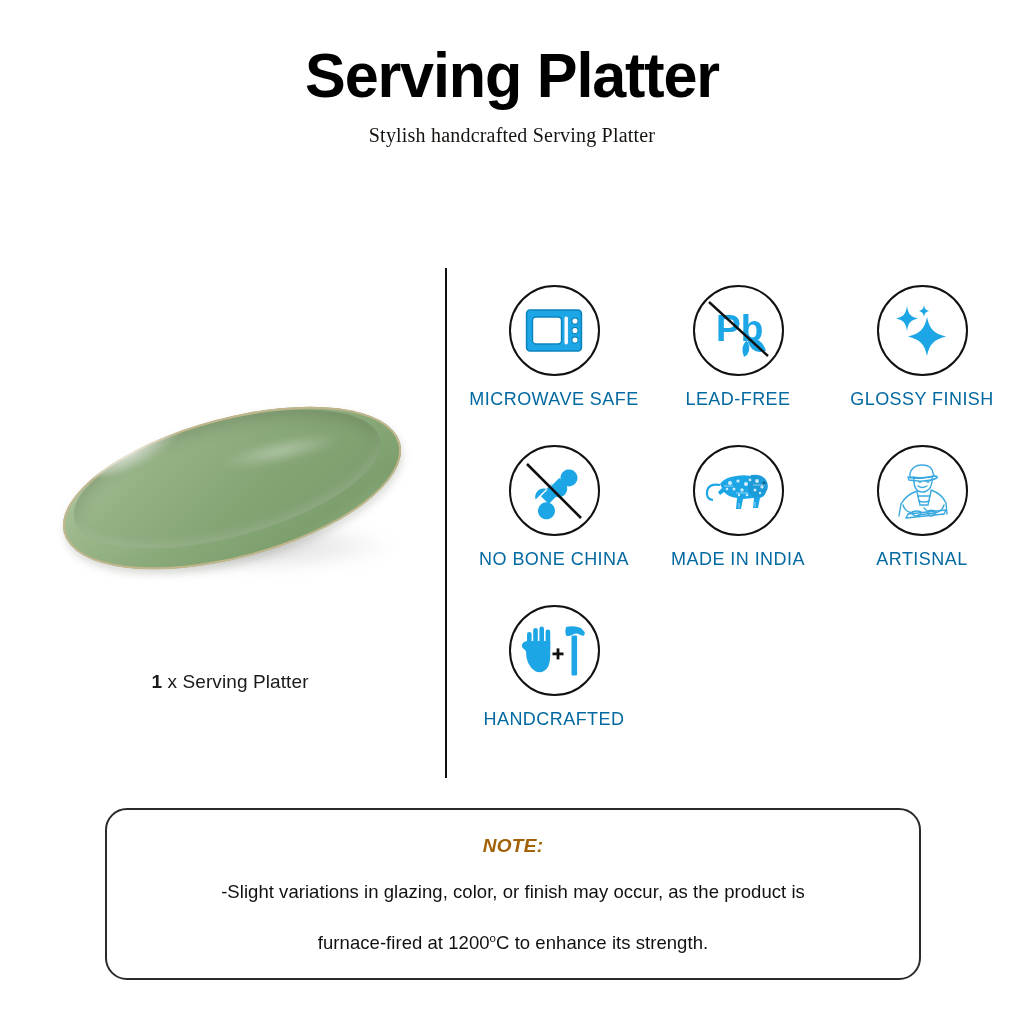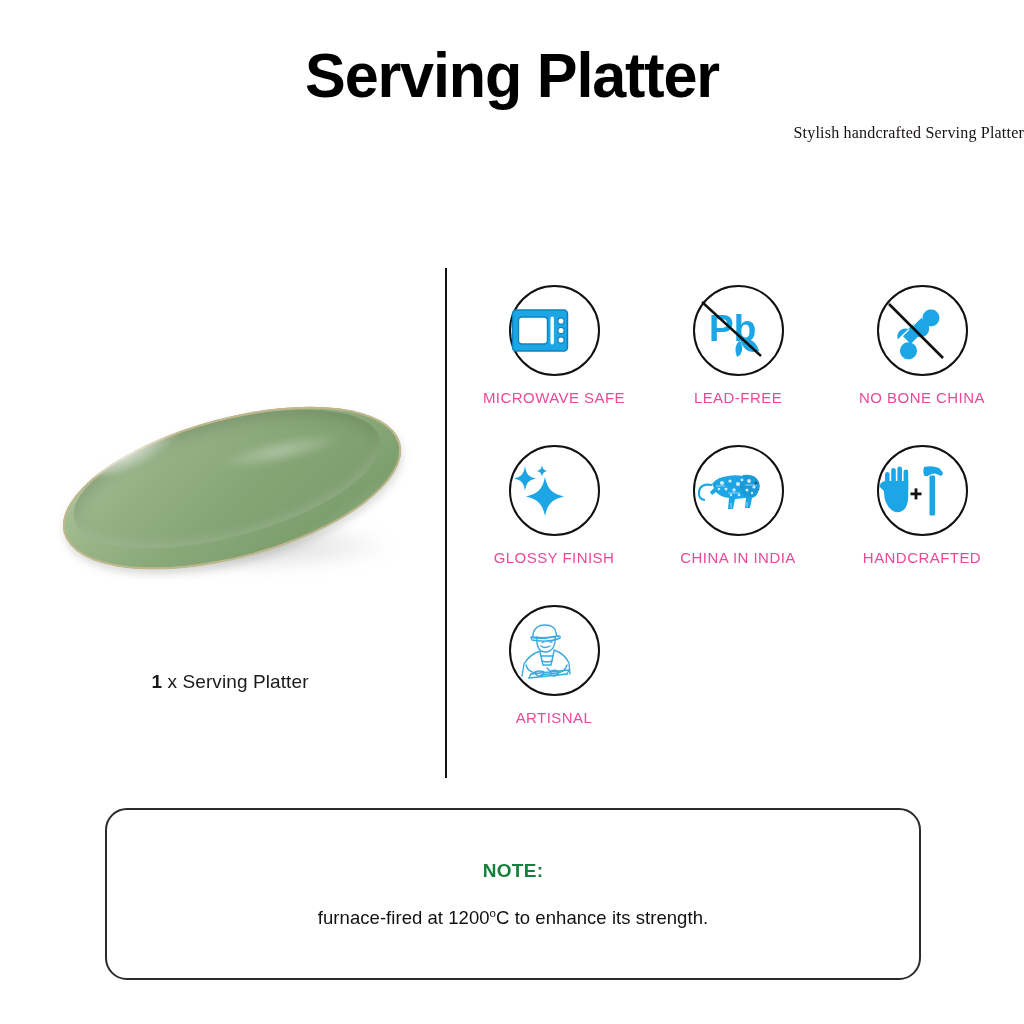--- a/index.html
+++ b/index.html
@@ -29,26 +29,25 @@
     font-size: 63px;
     font-weight: 700;
     letter-spacing: -1.2px;
     line-height: 1.05;
     color: #000000;
     margin: 0;
     transform: scaleX(0.97);
   }
   #product-subtitle {
     font-family: "Liberation Serif", serif;
-    font-size: 16px;
+    font-size: 20px;
     font-weight: 400;
     letter-spacing: 0.2px;
     color: #16120f;
     margin: 16px 0 0 0;
-    text-align: right;
   }
 
   
   #product-panel {
     position: absolute;
     left: 25px;
     top: 400px;
     width: 410px;
     height: 320px;
   }
@@ -180,27 +179,28 @@
     flex-direction: column;
     align-items: center;
   }
   .feature-circle {
     width: 91px;
     height: 91px;
     border: 2.1px solid #111111;
     border-radius: 50%;
     display: flex;
     align-items: center;
+    justify-content: center;
     box-sizing: border-box;
   }
   .feature-label {
     margin-top: 13px;
-    font-size: 15px;
+    font-size: 18px;
     letter-spacing: 0.45px;
-    color: #ec4899;
+    color: #0369a1;
     text-align: center;
     white-space: nowrap;
   }
 
   
   #note-box {
     position: absolute;
     left: 105px;
     top: 808px;
     width: 816px;
@@ -279,41 +279,41 @@
         <path d="M46 44 Q60 42 64 56 Q50 60 46 47 Z" fill="#1CA6E6"></path>
         <path d="M44 46 Q38 52 42 62 Q50 58 46 47 Z" fill="#1CA6E6"></path>
         <line x1="7" y1="7" x2="66" y2="61" stroke="#111111" stroke-width="2.4"></line>
       </svg>
     </div>
     <div class="feature-label">LEAD-FREE</div>
   </div>
 
   <div class="feature">
     <div class="feature-circle">
+      <svg width="58" height="56" viewBox="0 0 58 56">
+        <path d="M34 14 C36.5 26 41 30.5 53 33.5 C41 36.5 36.5 41 34 53 C31.5 41 27 36.5 15 33.5 C27 30.5 31.5 26 34 14 Z" fill="#1CA6E6"></path>
+        <path d="M14 3 C15.4 11.5 17.5 13.8 25 15.5 C17.5 17.2 15.4 19.5 14 28 C12.6 19.5 10.5 17.2 3 15.5 C10.5 13.8 12.6 11.5 14 3 Z" fill="#1CA6E6"></path>
+        <path d="M31 2 C31.7 6 32.8 7.1 36.5 8 C32.8 8.9 31.7 10 31 14 C30.3 10 29.2 8.9 25.5 8 C29.2 7.1 30.3 6 31 2 Z" fill="#1CA6E6"></path>
+      </svg>
+    </div>
+    <div class="feature-label">GLOSSY FINISH</div>
+  </div>
+
+  <div class="feature">
+    <div class="feature-circle">
       <svg width="74" height="74" viewBox="0 0 74 74">
         <g transform="rotate(-45 37 37)">
           <path d="M18 30 a8.5 8.5 0 1 1 7.5 12.4 a8.5 8.5 0 1 1 -0.5 -1
                    L49 41.6 a8.5 8.5 0 1 1 0.5 1 a8.5 8.5 0 1 1 -7.5 -12.4 Z" fill="#1CA6E6"></path>
           <rect x="24" y="31.5" width="26" height="11" fill="#1CA6E6"></rect>
         </g>
         <line x1="10" y1="10" x2="64" y2="64" stroke="#111111" stroke-width="2.6"></line>
       </svg>
     </div>
     <div class="feature-label">NO BONE CHINA</div>
-  </div>
-
-  <div class="feature">
-    <div class="feature-circle">
-      <svg width="58" height="56" viewBox="0 0 58 56">
-        <path d="M34 14 C36.5 26 41 30.5 53 33.5 C41 36.5 36.5 41 34 53 C31.5 41 27 36.5 15 33.5 C27 30.5 31.5 26 34 14 Z" fill="#1CA6E6"></path>
-        <path d="M14 3 C15.4 11.5 17.5 13.8 25 15.5 C17.5 17.2 15.4 19.5 14 28 C12.6 19.5 10.5 17.2 3 15.5 C10.5 13.8 12.6 11.5 14 3 Z" fill="#1CA6E6"></path>
-        <path d="M31 2 C31.7 6 32.8 7.1 36.5 8 C32.8 8.9 31.7 10 31 14 C30.3 10 29.2 8.9 25.5 8 C29.2 7.1 30.3 6 31 2 Z" fill="#1CA6E6"></path>
-      </svg>
-    </div>
-    <div class="feature-label">GLOSSY FINISH</div>
   </div>
 
   <div class="feature">
     <div class="feature-circle">
       <svg width="70" height="46" viewBox="0 0 70 46">
 
         <path d="M17 16 Q22 9 33 8 Q43 6 52 9 Q62 12 63 20 Q64 28 57 30
                  L55 40 L50 40 L51 30 L40 31 L38 41 L33 41 L34 30
                  Q25 29 21 24 L17 27 L15 24 L19 20 Z" fill="#1CA6E6"></path>
 
@@ -339,21 +339,61 @@
         <g stroke="#ffffff" stroke-width="0.9" opacity="0.6" fill="none">
           <path d="M21 18 L30 18"></path>
             <path d="M33 25 L45 25"></path>
           <path d="M50 17 L62 17"></path>
             <path d="M36 35 L36 40"></path>
           <path d="M52 34 L52 39"></path>
         </g>
         <circle cx="61" cy="15" r="1.5" fill="#0b5d82"></circle>
       </svg>
     </div>
-    <div class="feature-label">CHINA IN INDIA</div>
+    <div class="feature-label">MADE IN INDIA</div>
+  </div>
+
+  <div class="feature">
+    <div class="feature-circle">
+      <svg width="68" height="62" viewBox="0 0 68 62">
+        <g fill="none" stroke="#3aa9e0" stroke-width="1.4" stroke-linejoin="round" stroke-linecap="round">
+
+          <path d="M22 14 Q24 5 34 5 Q44 5 45 13 L46 16 Q36 19 22 17 Z"></path>
+          <path d="M20 17 Q28 20 47 16 Q50 16 49 18 Q38 23 21 20 Z"></path>
+
+          <path d="M26 17 Q25 27 30 31 Q37 34 42 28 Q45 22 44 17"></path>
+
+          <path d="M30 26 Q34 29 39 26"></path>
+          <path d="M31 22 L33 22"></path>
+            <path d="M39 22 L41 22"></path>
+
+          <path d="M29 31 Q18 35 13 44 L11 56"></path>
+          <path d="M43 30 Q54 34 58 43 L59 54"></path>
+
+          <path d="M29 32 L32 45 L40 45 L43 31"></path>
+          <path d="M30 36 L42 36"></path>
+          <path d="M31 41 Q36 43 41 41"></path>
+
+          <path d="M15 45 Q17 52 25 53"></path>
+          <path d="M56 45 Q54 52 46 53"></path>
+
+          <path d="M24 52 Q29 50 33 52 Q33 56 28 56 Q24 55 24 52 Z"></path>
+          <path d="M40 51 Q45 49 48 52 Q47 56 42 56 Q39 54 40 51 Z"></path>
+
+          <path d="M20 54 L58 50"></path>
+          <path d="M18 58 L56 54"></path>
+          <path d="M18 58 L20 54"></path>
+            <path d="M56 54 L58 50"></path>
+          <path d="M30 55 L46 53"></path>
+
+          <path d="M36 48 L40 52"></path>
+        </g>
+      </svg>
+    </div>
+    <div class="feature-label">ARTISNAL</div>
   </div>
 
   <div class="feature">
     <div class="feature-circle">
       <svg width="66" height="52" viewBox="0 0 66 52">
 
         <g fill="#1CA6E6">
           <rect x="6" y="7" width="4.6" height="20" rx="2.3"></rect>
           <rect x="12.2" y="3" width="4.6" height="24" rx="2.3"></rect>
           <rect x="18.4" y="1.5" width="4.6" height="25.5" rx="2.3"></rect>
@@ -371,58 +411,19 @@
         <g fill="#1CA6E6">
           <path d="M45 2 Q53 0 60 3 L63.5 7 Q64.5 9.5 62 11 L58.5 9.5
                    Q56 8 53 9 L48.5 11 L45.5 11 Q43.5 8 45 2 Z"></path>
           <rect x="50.5" y="10.5" width="5.6" height="40" rx="1.3"></rect>
         </g>
       </svg>
     </div>
     <div class="feature-label">HANDCRAFTED</div>
   </div>
 
-  <div class="feature">
-    <div class="feature-circle">
-      <svg width="68" height="62" viewBox="0 0 68 62">
-        <g fill="none" stroke="#3aa9e0" stroke-width="1.4" stroke-linejoin="round" stroke-linecap="round">
-
-          <path d="M22 14 Q24 5 34 5 Q44 5 45 13 L46 16 Q36 19 22 17 Z"></path>
-          <path d="M20 17 Q28 20 47 16 Q50 16 49 18 Q38 23 21 20 Z"></path>
-
-          <path d="M26 17 Q25 27 30 31 Q37 34 42 28 Q45 22 44 17"></path>
-
-          <path d="M30 26 Q34 29 39 26"></path>
-          <path d="M31 22 L33 22"></path>
-            <path d="M39 22 L41 22"></path>
-
-          <path d="M29 31 Q18 35 13 44 L11 56"></path>
-          <path d="M43 30 Q54 34 58 43 L59 54"></path>
-
-          <path d="M29 32 L32 45 L40 45 L43 31"></path>
-          <path d="M30 36 L42 36"></path>
-          <path d="M31 41 Q36 43 41 41"></path>
-
-          <path d="M15 45 Q17 52 25 53"></path>
-          <path d="M56 45 Q54 52 46 53"></path>
-
-          <path d="M24 52 Q29 50 33 52 Q33 56 28 56 Q24 55 24 52 Z"></path>
-          <path d="M40 51 Q45 49 48 52 Q47 56 42 56 Q39 54 40 51 Z"></path>
-
-          <path d="M20 54 L58 50"></path>
-          <path d="M18 58 L56 54"></path>
-          <path d="M18 58 L20 54"></path>
-            <path d="M56 54 L58 50"></path>
-          <path d="M30 55 L46 53"></path>
-
-          <path d="M36 48 L40 52"></path>
-        </g>
-      </svg>
-    </div>
-    <div class="feature-label">ARTISNAL</div>
-  </div>
-
 </div>
 
 <div id="note-box">
-  <div id="note-title" style="color: #15803d;">NOTE:</div>
+  <div id="note-title" style="color: #a16207; font-style: italic;">NOTE:</div>
+  <div class="note-line">-Slight variations in glazing, color, or finish may occur, as the product is</div>
   <div class="note-line"><span>furnace-fired at 1200</span><sup>o</sup><span>C to enhance its strength.</span></div>
 </div>
 
 </body></html>

